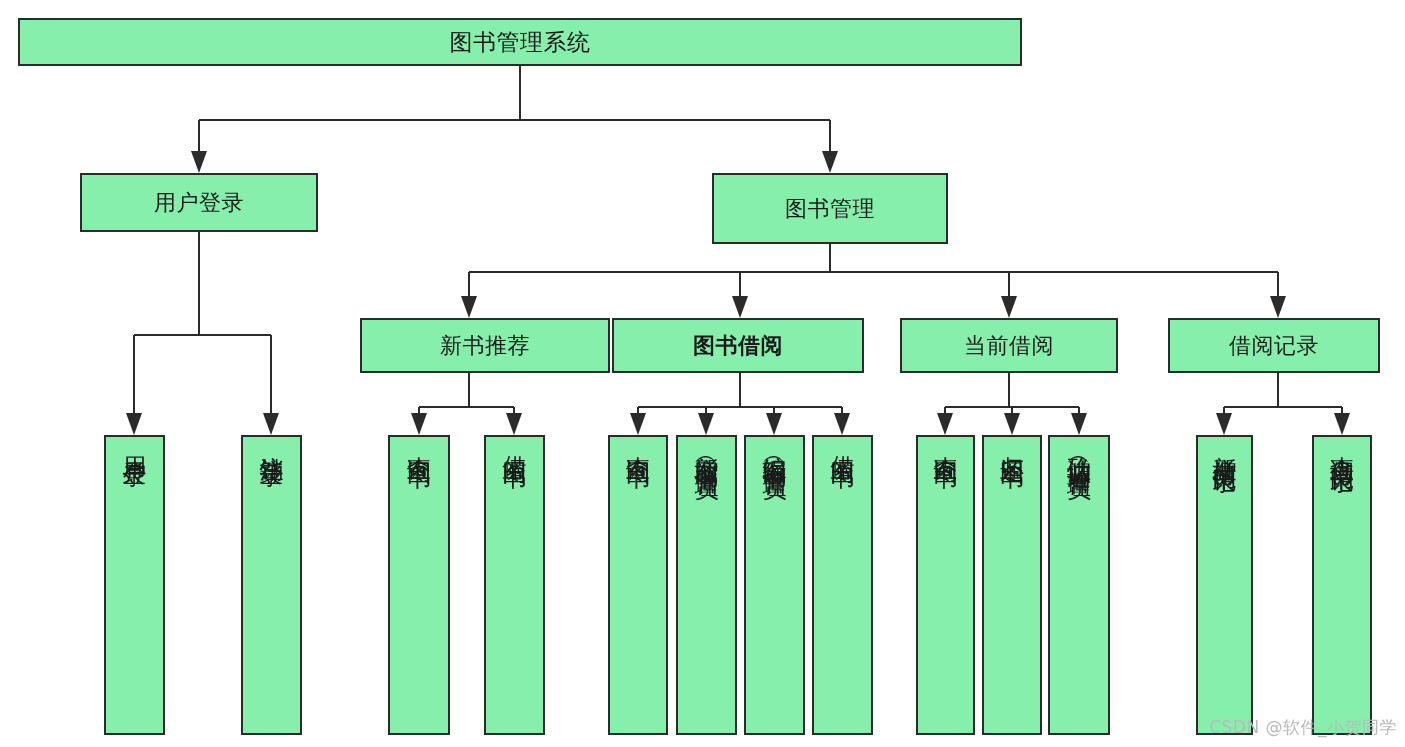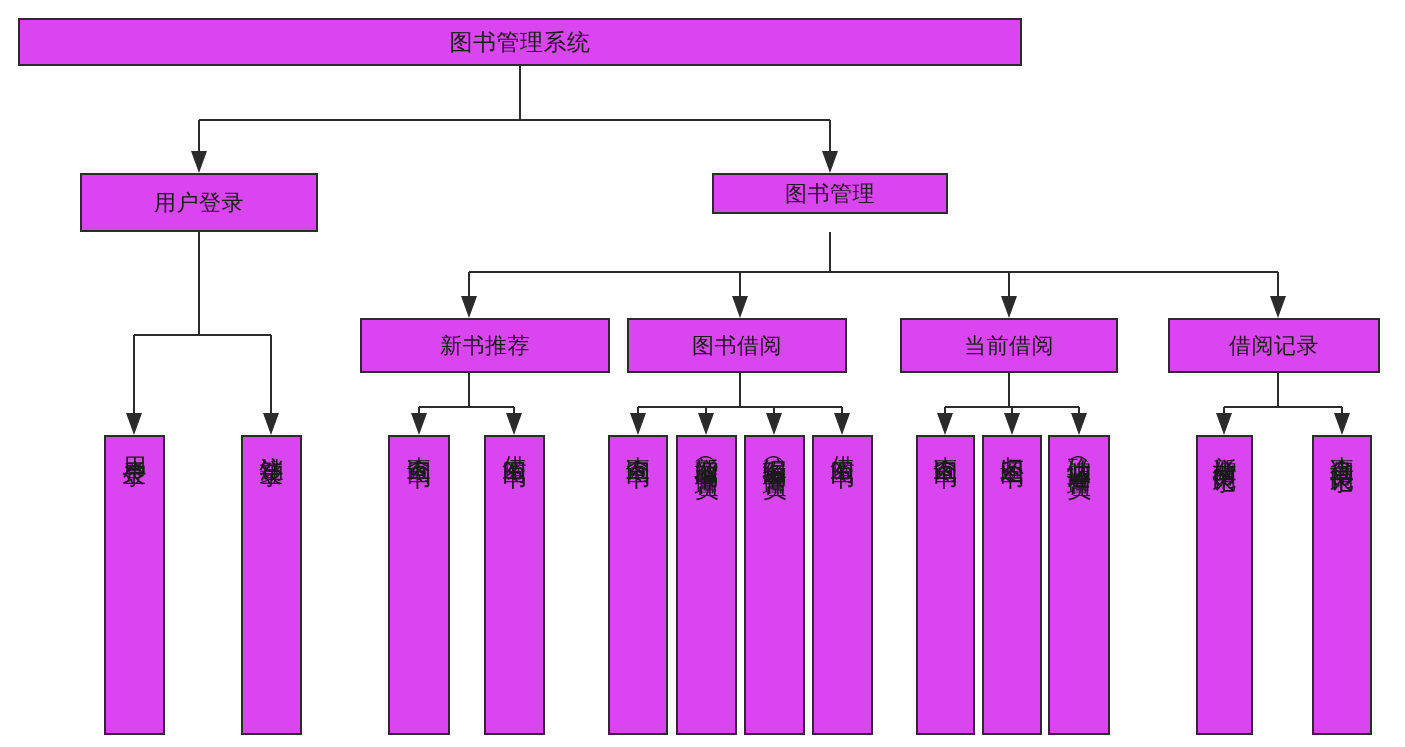--- a/index.html
+++ b/index.html
@@ -23,21 +23,21 @@
   #edges-layer {
     position: absolute;
     left: 0;
     top: 0;
     width: 1405px;
     height: 747px;
   }
   .node {
     position: absolute;
     box-sizing: border-box;
-    background: #d946ef;
+    background: #86efac;
     border: 2.5px solid #2b2b2b;
     display: flex;
     align-items: center;
     justify-content: center;
     color: #1a1a1a;
   }
   .node-label {
     display: block;
     text-align: center;
     line-height: 1.08;
@@ -137,27 +137,27 @@
       </g>
     </svg>
 
   <div id="nodes-layer">
       <div class="node horizontal root" style="left: 18px; top: 18px; width: 1004px; height: 48px;">
         <span class="node-label">图书管理系统</span>
       </div>
       <div class="node horizontal" style="left: 80px; top: 173px; width: 238px; height: 59px;">
         <span class="node-label">用户登录</span>
       </div>
-      <div class="node horizontal" style="left: 712px; top: 173px; width: 236px; height: 41px;">
+      <div class="node horizontal" style="left: 712px; top: 173px; width: 236px; height: 71px;">
         <span class="node-label">图书管理</span>
       </div>
       <div class="node horizontal" style="left: 360px; top: 318px; width: 250px; height: 55px;">
         <span class="node-label">新书推荐</span>
       </div>
-      <div class="node horizontal" style="left: 627px; top: 318px; width: 220px; height: 55px;">
+      <div class="node horizontal" style="left: 612px; top: 318px; width: 252px; height: 55px; font-weight: bold;">
         <span class="node-label">图书借阅</span>
       </div>
       <div class="node horizontal" style="left: 900px; top: 318px; width: 218px; height: 55px;">
         <span class="node-label">当前借阅</span>
       </div>
       <div class="node horizontal" style="left: 1168px; top: 318px; width: 212px; height: 55px;">
         <span class="node-label">借阅记录</span>
       </div>
       <div class="node vertical" style="left: 104px; top: 435px; width: 61px; height: 300px;">
         <span class="node-label">用户登录</span>
@@ -193,13 +193,14 @@
         <span class="node-label">确认归还（管理员）</span>
       </div>
       <div class="node vertical" style="left: 1196px; top: 435px; width: 57px; height: 300px;">
         <span class="node-label">新增借阅记录</span>
       </div>
       <div class="node vertical" style="left: 1312px; top: 435px; width: 60px; height: 300px;">
         <span class="node-label">查询借阅记录</span>
       </div>
     </div>
 
+  <div class="watermark">CSDN @软件_小贺同学</div>
 </div>
 
 </body></html>

